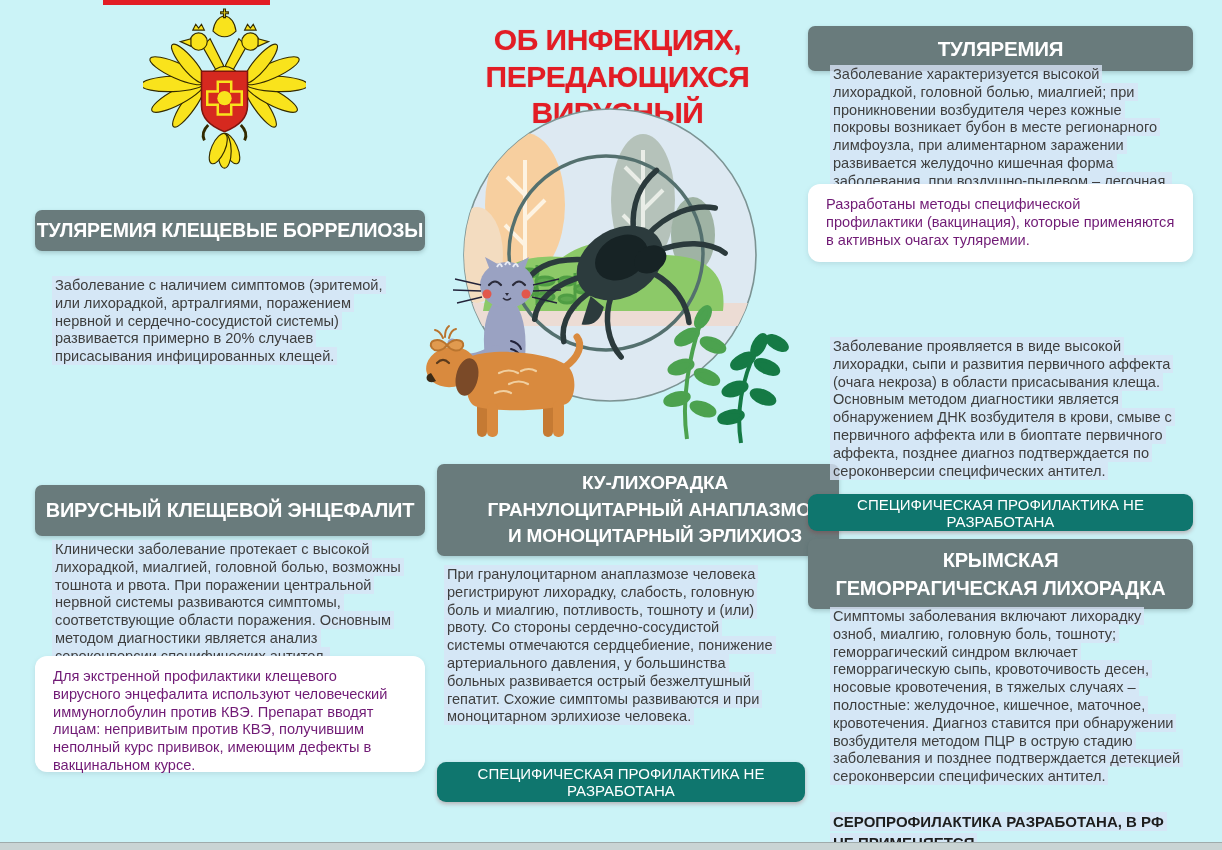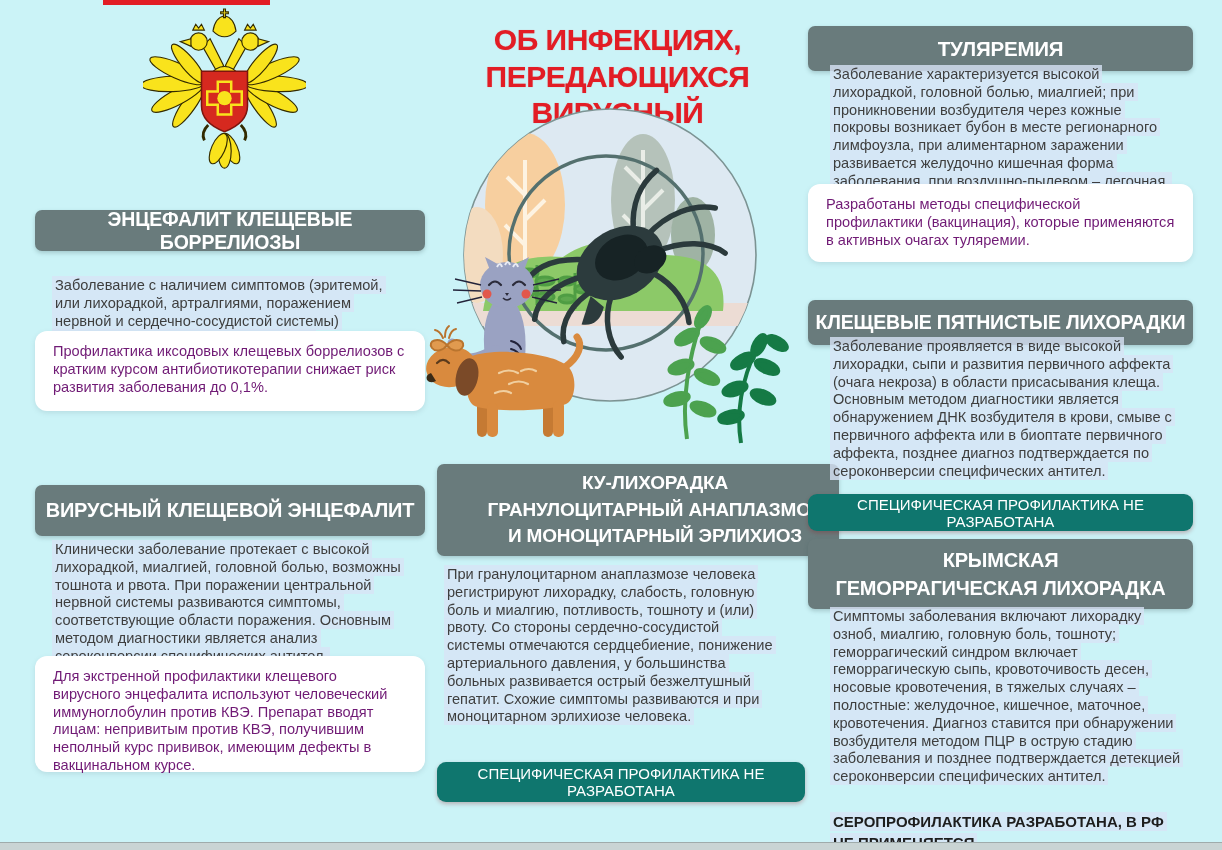--- a/index.html
+++ b/index.html
@@ -106,27 +106,24 @@
       <path d="M61,68 h48 v36 q0,18 -24,27 q-24,-9 -24,-27 z" fill="#d6291f" stroke="#7d150d" stroke-width="1.6"></path>
       <path d="M78,79 L92,79 L92,89 L103,89 L103,103 L92,103 L92,113 L78,113 L78,103 L67,103 L67,89 L78,89 Z" fill="#d6291f" stroke="#f9e31c" stroke-width="2.6"></path>
       <circle cx="85" cy="96" r="7.5" fill="#f9e31c"></circle>
     </svg>
   </div>
 
   <div class="title" style="left:415px;top:22px;width:405px;">ОБ ИНФЕКЦИЯХ,
 ПЕРЕДАЮЩИХСЯ ВИРУСНЫЙ</div>
 
   <div class="slab" style="left:35px;top:198px;width:390px;height:41px;font-size:19.5px;">
-    <span>ЭНЦЕФАЛИТ КЛЕЩЕВЫЕ БОРРЕЛИОЗЫ</span>
+    <span>ТУЛЯРЕМИЯ КЛЕЩЕВЫЕ БОРРЕЛИОЗЫ</span>
   </div>
   <div class="bodytext" style="left:52px;top:240px;width:352px;margin-top:37px;">
     <span class="hl">Заболевание с наличием симптомов (эритемой, или лихорадкой, артралгиями, поражением нервной и сердечно-сосудистой системы) развивается примерно в 20% случаев присасывания инфицированных клещей.</span>
-  </div>
-  <div class="whitebox" style="left:35px;top:331px;width:390px;height:80px;">
-    <span>Профилактика иксодовых клещевых боррелиозов с кратким курсом антибиотикотерапии снижает риск развития заболевания до 0,1%.</span>
   </div>
 
   <div class="slab" style="left:35px;top:473px;width:390px;height:51px;font-size:20px;">
     <span>ВИРУСНЫЙ КЛЕЩЕВОЙ ЭНЦЕФАЛИТ</span>
   </div>
   <div class="bodytext" style="left:52px;top:541px;width:354px;">
     <span class="hl">Клинически заболевание протекает с высокой лихорадкой, миалгией, головной болью, возможны тошнота и рвота. При поражении центральной нервной системы развиваются симптомы, соответствующие области поражения. Основным методом диагностики является анализ сероконверсии специфических антител.</span>
   </div>
   <div class="whitebox" style="left:35px;top:656px;width:390px;height:116px;">
     <span>Для экстренной профилактики клещевого вирусного энцефалита используют человеческий иммуноглобулин против КВЭ. Препарат вводят лицам: непривитым против КВЭ, получившим неполный курс прививок, имеющим дефекты в вакцинальном курсе.</span>
@@ -278,23 +275,20 @@
   <div class="slab" style="left:808px;top:14px;width:385px;height:45px;font-size:20.5px;">
     <span>ТУЛЯРЕМИЯ</span>
   </div>
   <div class="bodytext" style="left:830px;top:66px;width:348px;">
     <span class="hl">Заболевание характеризуется высокой лихорадкой, головной болью, миалгией; при проникновении возбудителя через кожные покровы возникает бубон в месте регионарного лимфоузла, при алиментарном заражении развивается желудочно кишечная форма заболевания, при воздушно-пылевом – легочная.</span>
   </div>
   <div class="whitebox" style="left:808px;top:184px;width:385px;height:78px;">
     <span>Разработаны методы специфической профилактики (вакцинация), которые применяются в активных очагах туляремии.</span>
   </div>
 
-  <div class="slab" style="left:808px;top:288px;width:385px;height:45px;font-size:19.5px;">
-    <span>КЛЕЩЕВЫЕ ПЯТНИСТЫЕ ЛИХОРАДКИ</span>
-  </div>
   <div class="bodytext" style="left:830px;top:338px;width:352px;">
     <span class="hl">Заболевание проявляется в виде высокой лихорадки, сыпи и развития первичного аффекта (очага некроза) в области присасывания клеща. Основным методом диагностики является обнаружением ДНК возбудителя в крови, смыве с первичного аффекта или в биоптате первичного аффекта, позднее диагноз подтверждается по сероконверсии специфических антител.</span>
   </div>
   <div class="banner" style="left:808px;top:476px;width:385px;height:37px;">
     <span>СПЕЦИФИЧЕСКАЯ ПРОФИЛАКТИКА НЕ РАЗРАБОТАНА</span>
   </div>
 
   <div class="slab prewrap" style="left:808px;top:527px;width:385px;height:70px;font-size:20px;line-height:1.4;">
     <span class="prewrap">КРЫМСКАЯ
 ГЕМОРРАГИЧЕСКАЯ ЛИХОРАДКА</span>

